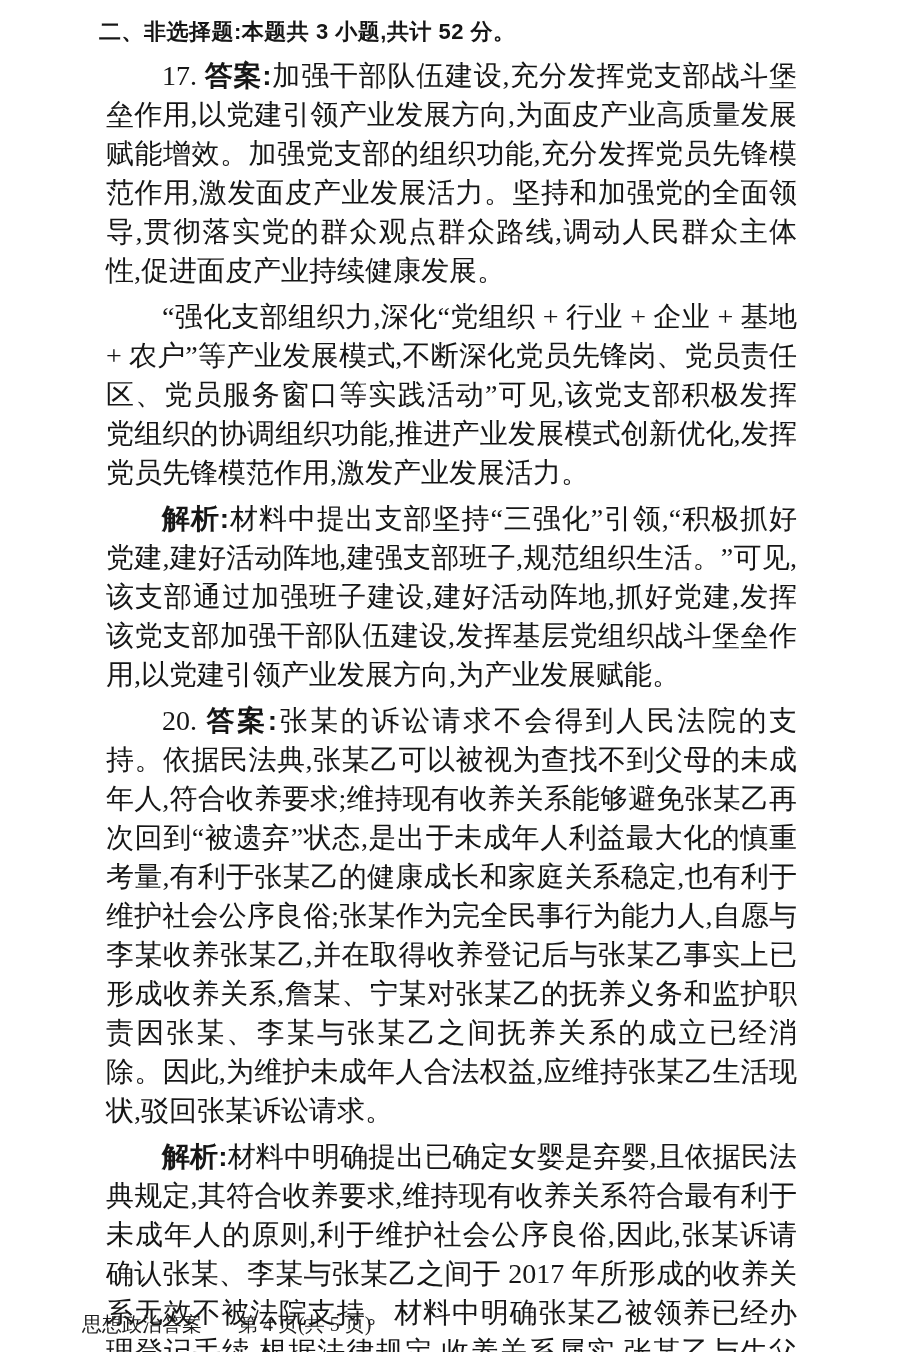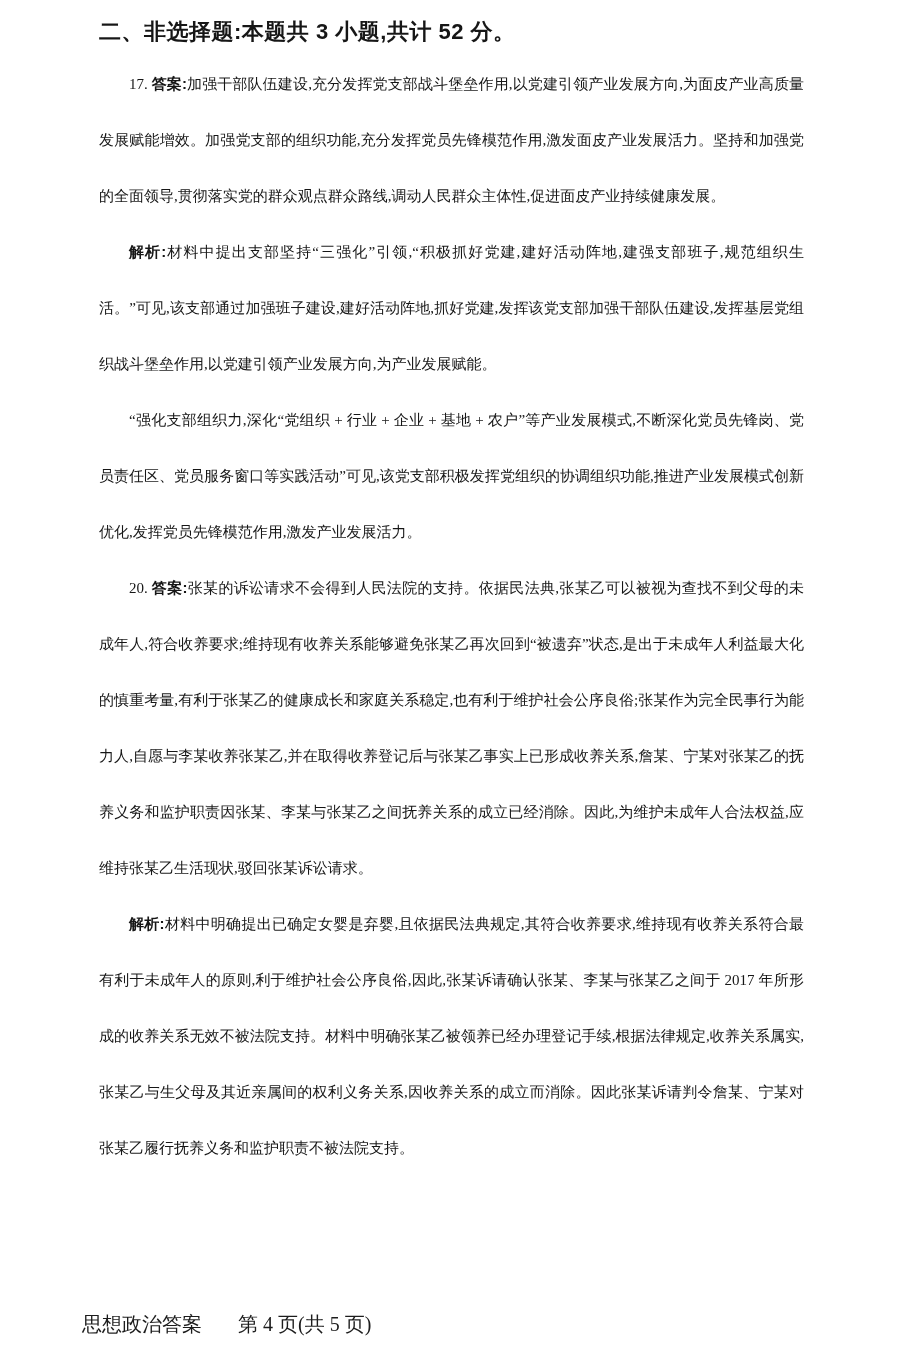--- a/index.html
+++ b/index.html
@@ -21,25 +21,25 @@
   }
   .section-header {
     font-family: "Liberation Sans", "DejaVu Sans", sans-serif;
     font-weight: bold;
     font-size: 22px;
     line-height: 32px;
     margin-bottom: 8px;
     letter-spacing: 0.5px;
   }
   .para {
-    font-size: 15px;
-    line-height: 56px;
+    font-size: 28px;
+    line-height: 39px;
     text-indent: 2em;
     text-align: justify;
-    margin: 0;
+    margin: 7px;
   }
   .q-num {
     font-family: "Liberation Serif", "DejaVu Serif", serif;
   }
   .hei-bold {
     font-family: "Liberation Sans", "DejaVu Sans", sans-serif;
     font-weight: bold;
   }
   .footer {
     position: absolute;
@@ -56,23 +56,23 @@
 </style>
 </head>
 <body>
 
 <div class="page">
 
   <div class="section-header">二、非选择题:本题共 3 小题,共计 52 分。</div>
 
   <p class="para"><span class="q-num">17. </span><span class="hei-bold">答案:</span><span>加强干部队伍建设,充分发挥党支部战斗堡垒作用,以党建引领产业发展方向,为面皮产业高质量发展赋能增效。加强党支部的组织功能,充分发挥党员先锋模范作用,激发面皮产业发展活力。坚持和加强党的全面领导,贯彻落实党的群众观点群众路线,调动人民群众主体性,促进面皮产业持续健康发展。</span></p>
 
+  <p class="para"><span>“强化支部组织力,深化“党组织 + 行业 + 企业 + 基地 + 农户”等产业发展模式,不断深化党员先锋岗、党员责任区、党员服务窗口等实践活动”可见,该党支部积极发挥党组织的协调组织功能,推进产业发展模式创新优化,发挥党员先锋模范作用,激发产业发展活力。</span></p>
+
   <p class="para"><span class="q-num"></span><span class="hei-bold">解析:</span><span>材料中提出支部坚持“三强化”引领,“积极抓好党建,建好活动阵地,建强支部班子,规范组织生活。”可见,该支部通过加强班子建设,建好活动阵地,抓好党建,发挥该党支部加强干部队伍建设,发挥基层党组织战斗堡垒作用,以党建引领产业发展方向,为产业发展赋能。</span></p>
-
-  <p class="para"><span>“强化支部组织力,深化“党组织 + 行业 + 企业 + 基地 + 农户”等产业发展模式,不断深化党员先锋岗、党员责任区、党员服务窗口等实践活动”可见,该党支部积极发挥党组织的协调组织功能,推进产业发展模式创新优化,发挥党员先锋模范作用,激发产业发展活力。</span></p>
 
 
   <p class="para"><span class="q-num">20. </span><span class="hei-bold">答案:</span><span>张某的诉讼请求不会得到人民法院的支持。依据民法典,张某乙可以被视为查找不到父母的未成年人,符合收养要求;维持现有收养关系能够避免张某乙再次回到“被遗弃”状态,是出于未成年人利益最大化的慎重考量,有利于张某乙的健康成长和家庭关系稳定,也有利于维护社会公序良俗;张某作为完全民事行为能力人,自愿与李某收养张某乙,并在取得收养登记后与张某乙事实上已形成收养关系,詹某、宁某对张某乙的抚养义务和监护职责因张某、李某与张某乙之间抚养关系的成立已经消除。因此,为维护未成年人合法权益,应维持张某乙生活现状,驳回张某诉讼请求。</span></p>
 
   <p class="para"><span class="q-num"></span><span class="hei-bold">解析:</span><span>材料中明确提出已确定女婴是弃婴,且依据民法典规定,其符合收养要求,维持现有收养关系符合最有利于未成年人的原则,利于维护社会公序良俗,因此,张某诉请确认张某、李某与张某乙之间于 2017 年所形成的收养关系无效不被法院支持。材料中明确张某乙被领养已经办理登记手续,根据法律规定,收养关系属实,张某乙与生父母及其近亲属间的权利义务关系,因收养关系的成立而消除。因此张某诉请判令詹某、宁某对张某乙履行抚养义务和监护职责不被法院支持。</span></p>
 
 
 
   <div class="footer">
     <span class="doc-title">思想政治答案</span><span class="page-info">第 4 页(共 5 页)</span>

